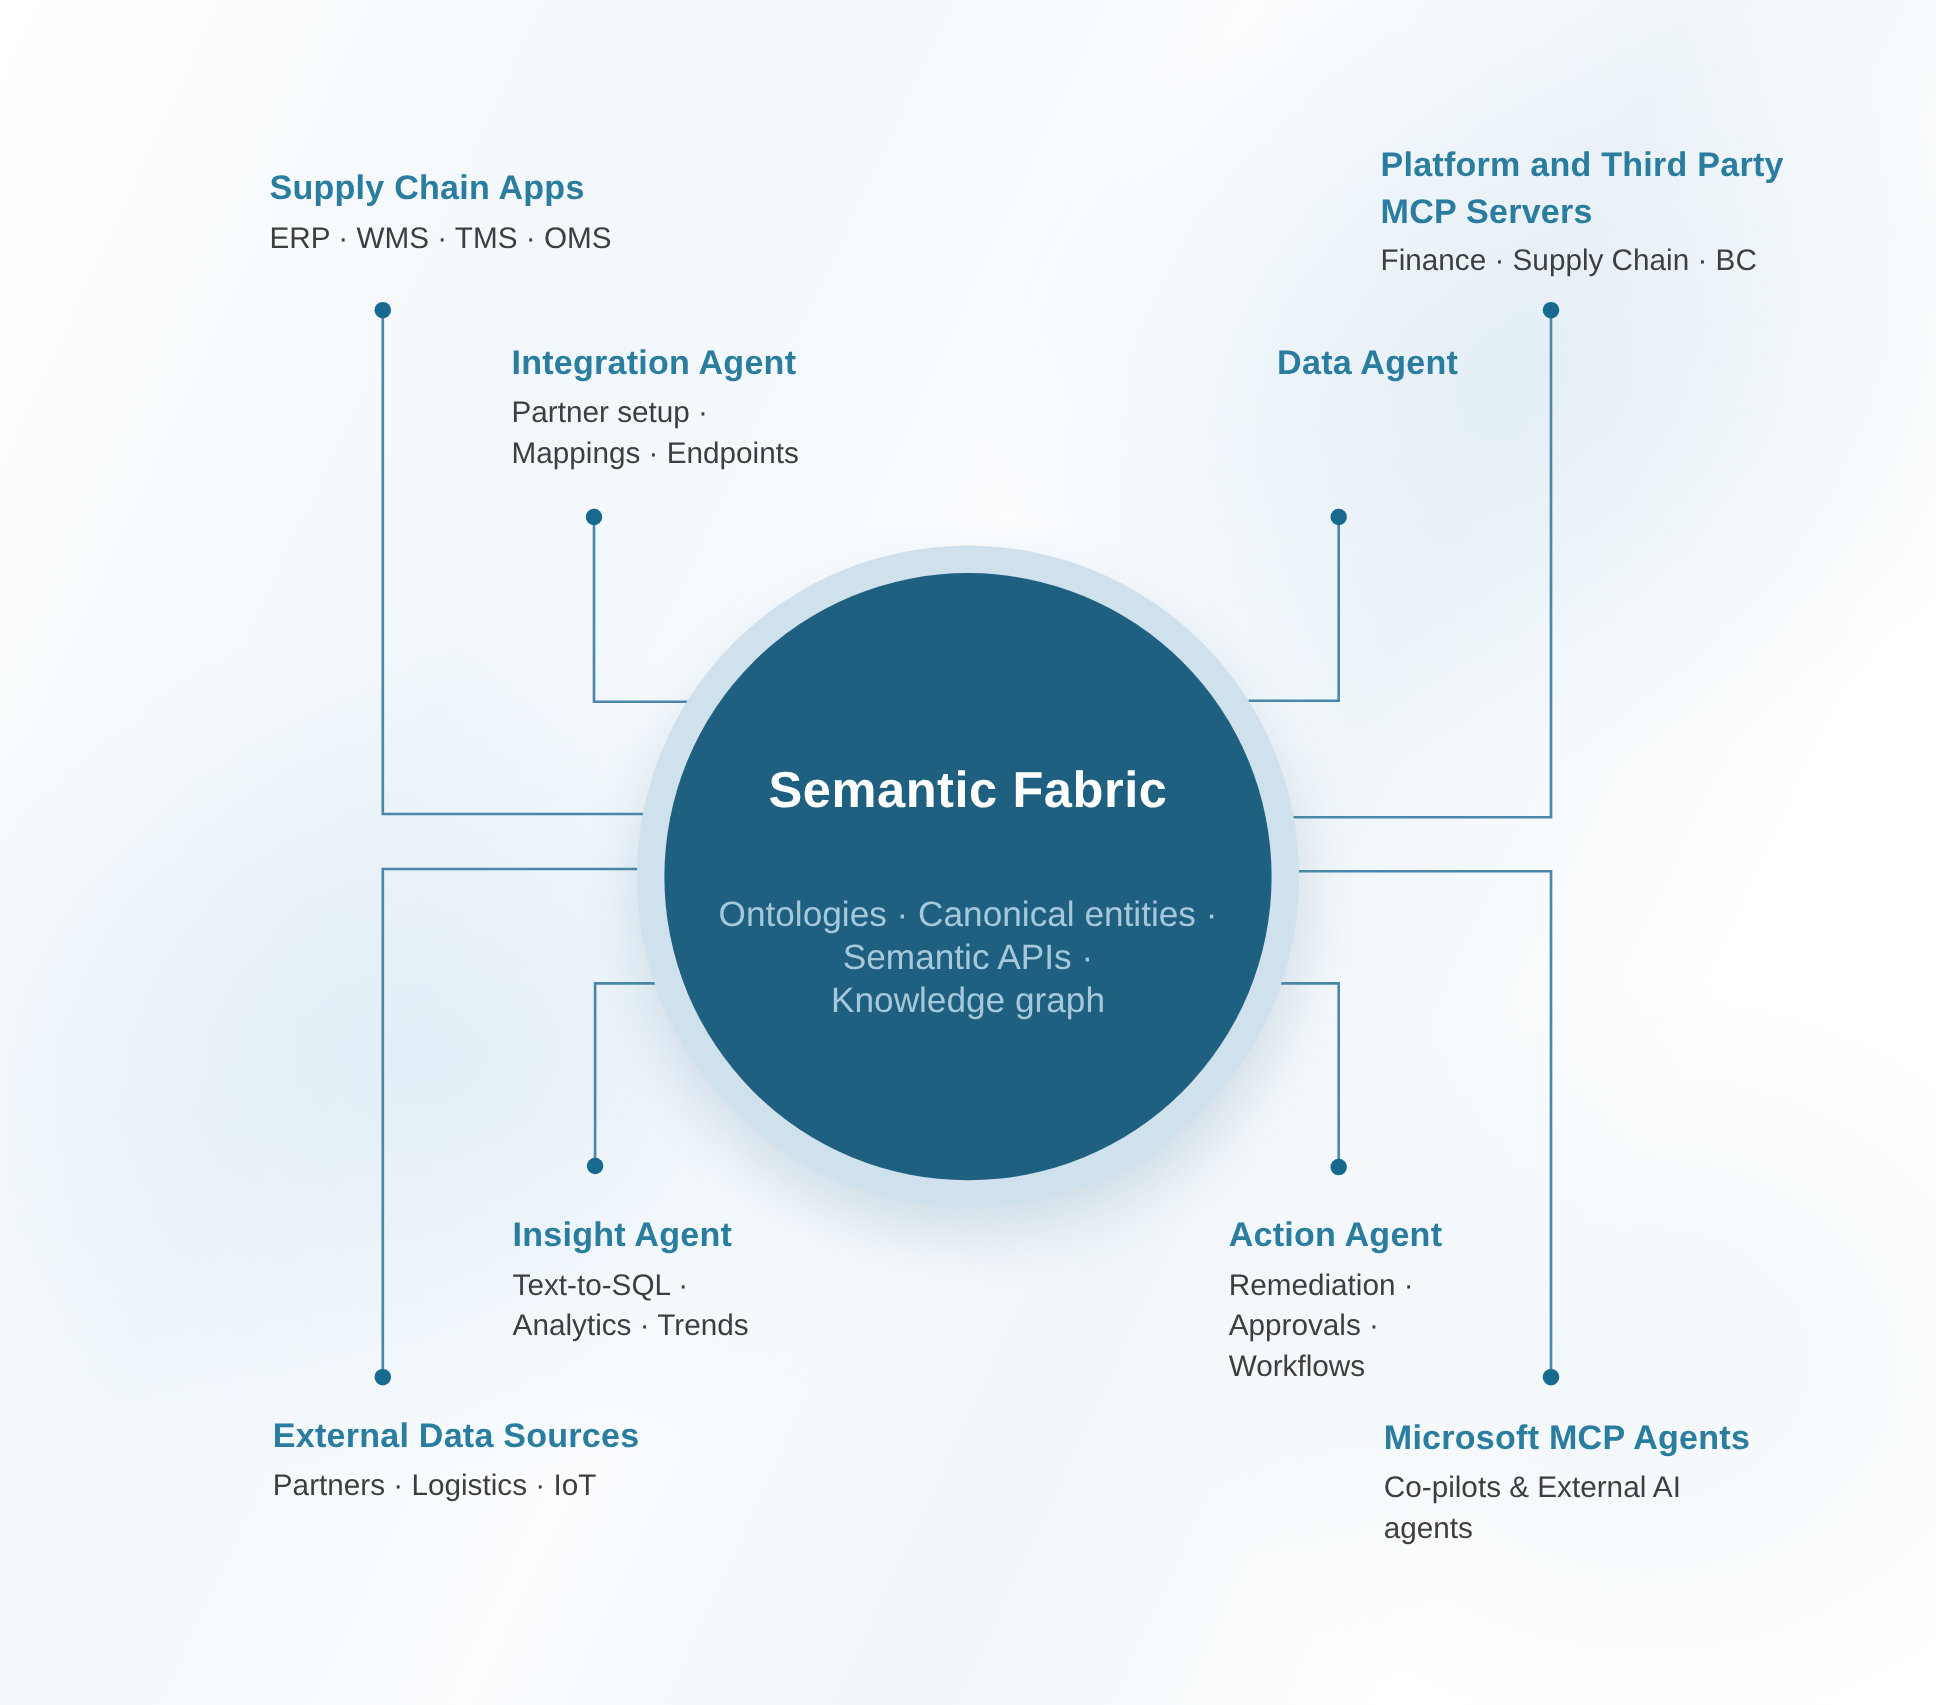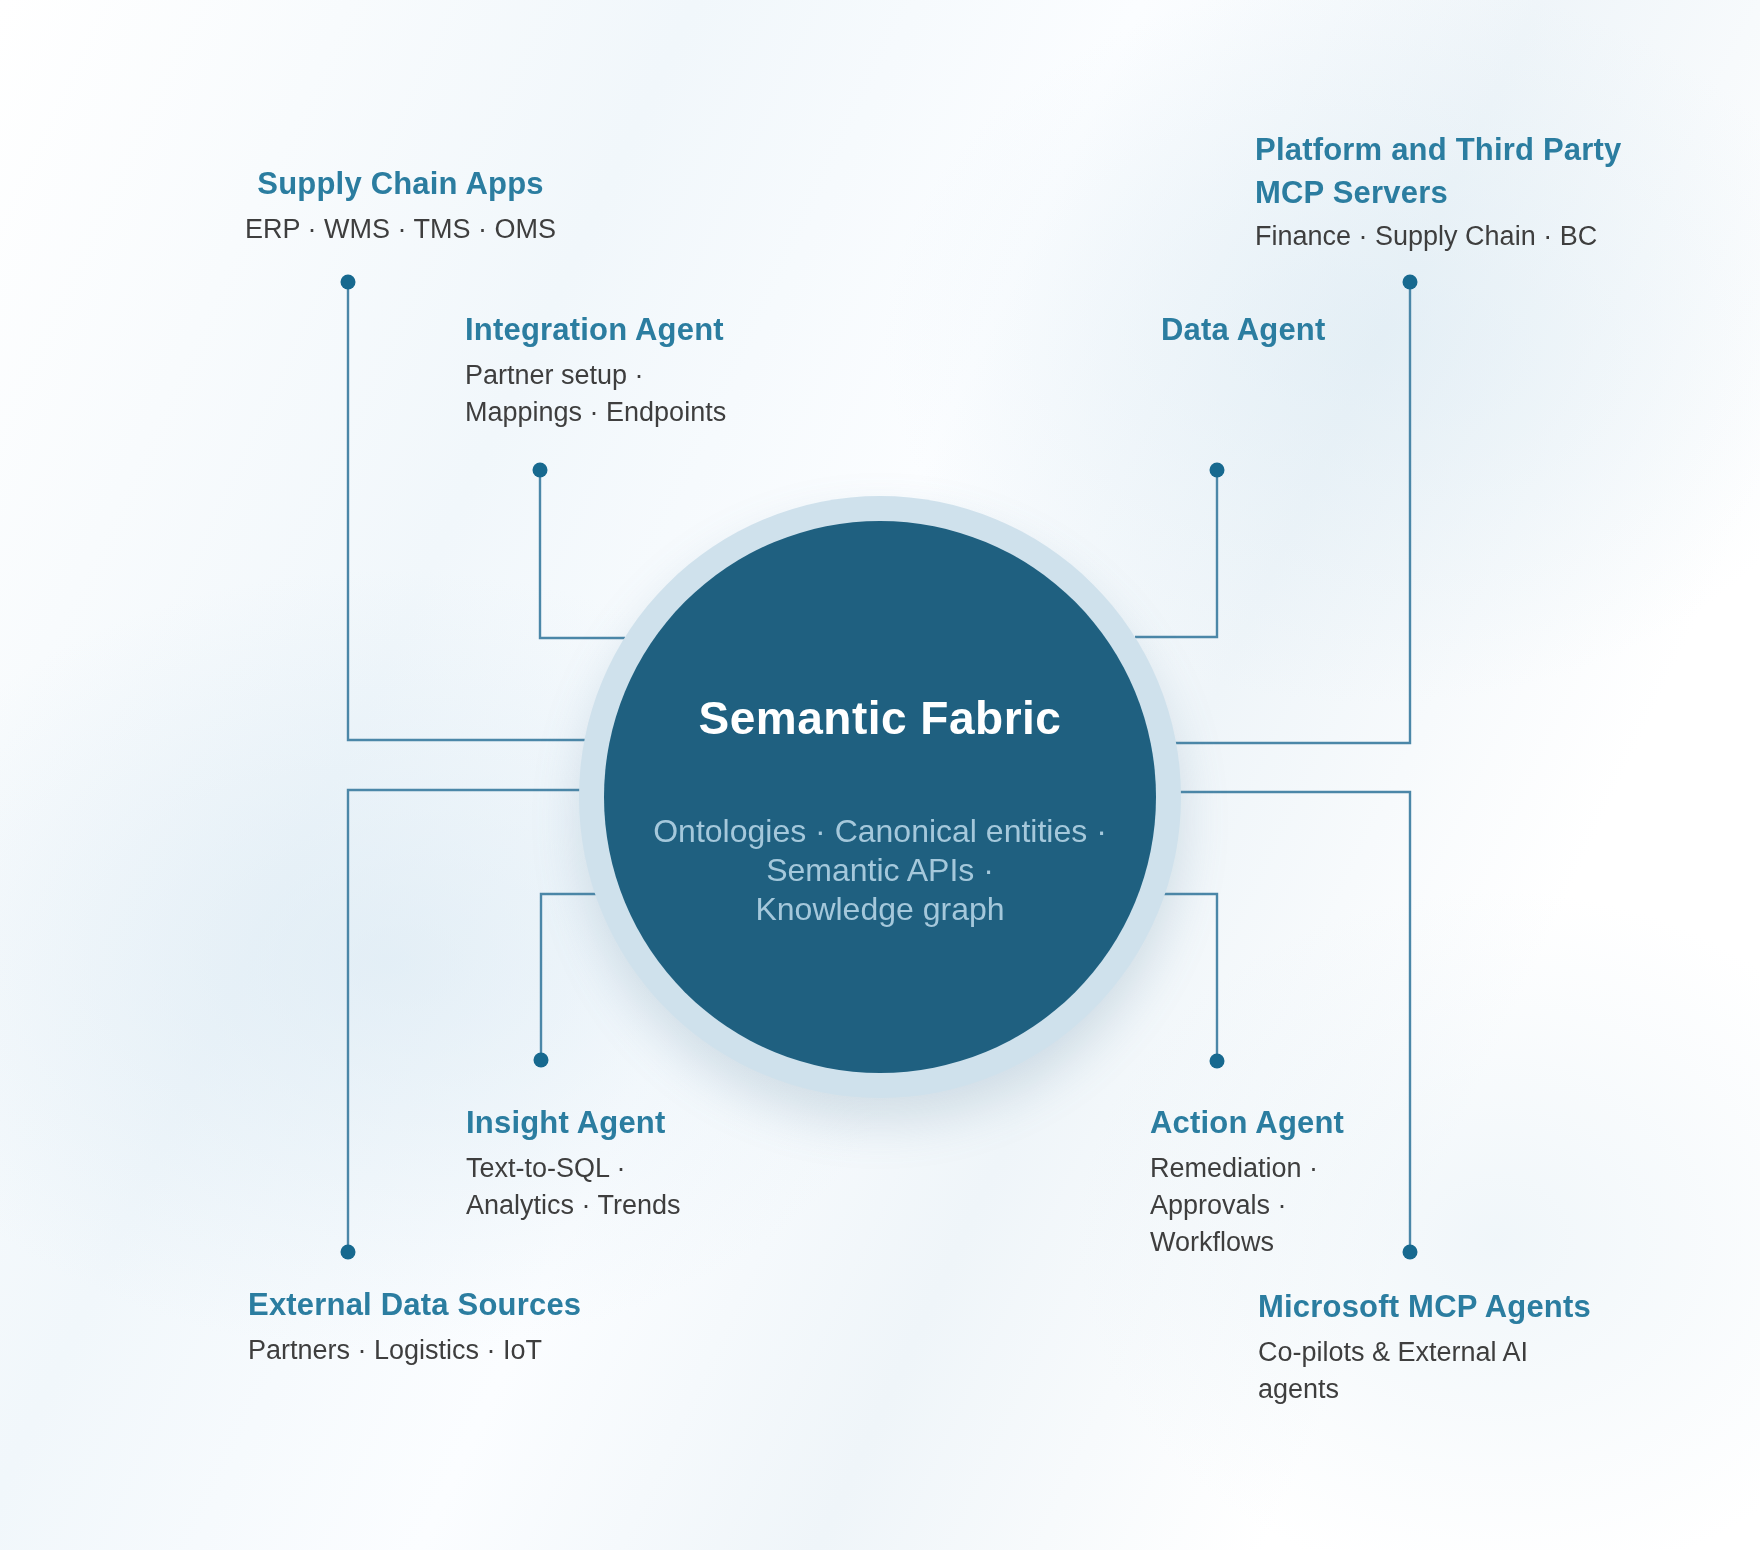--- a/index.html
+++ b/index.html
@@ -48,26 +48,26 @@
   .center-sub{top:812px;color:var(--circle-subtitle);font-size:32px;line-height:39px;}
 
   .node{position:absolute;z-index:4;}
   .node h2{
     margin:0;color:var(--heading);
     font-size:31px;font-weight:bold;line-height:43px;letter-spacing:.2px;
   }
   .node .sub{color:var(--body-text);font-size:27px;line-height:37px;margin-top:6px;}
   .node .sub div{white-space:nowrap;}
 
-  .n-supply   {left:245px; top:162px;text-align:center;}
+  .n-supply   {left:245px; top:149px;}
   .n-platform {left:1255px;top:128px;}
   .n-integration{left:465px;top:308px;}
   .n-data     {left:1117px;top:308px;margin-left:44px;}
   .n-insight  {left:466px; top:1101px;}
-  .n-action   {left:1150px;top:1101px;}
+  .n-action   {left:1117px;top:1101px;}
   .n-external {left:248px; top:1283px;}
   .n-microsoft{left:1258px;top:1285px;}
 </style>
 </head>
 <body>
 
 <div class="stage">
 
   <svg class="wires" viewBox="0 0 1760 1550" aria-hidden="true">
     <path d="M348 282 V740 H586"></path>

